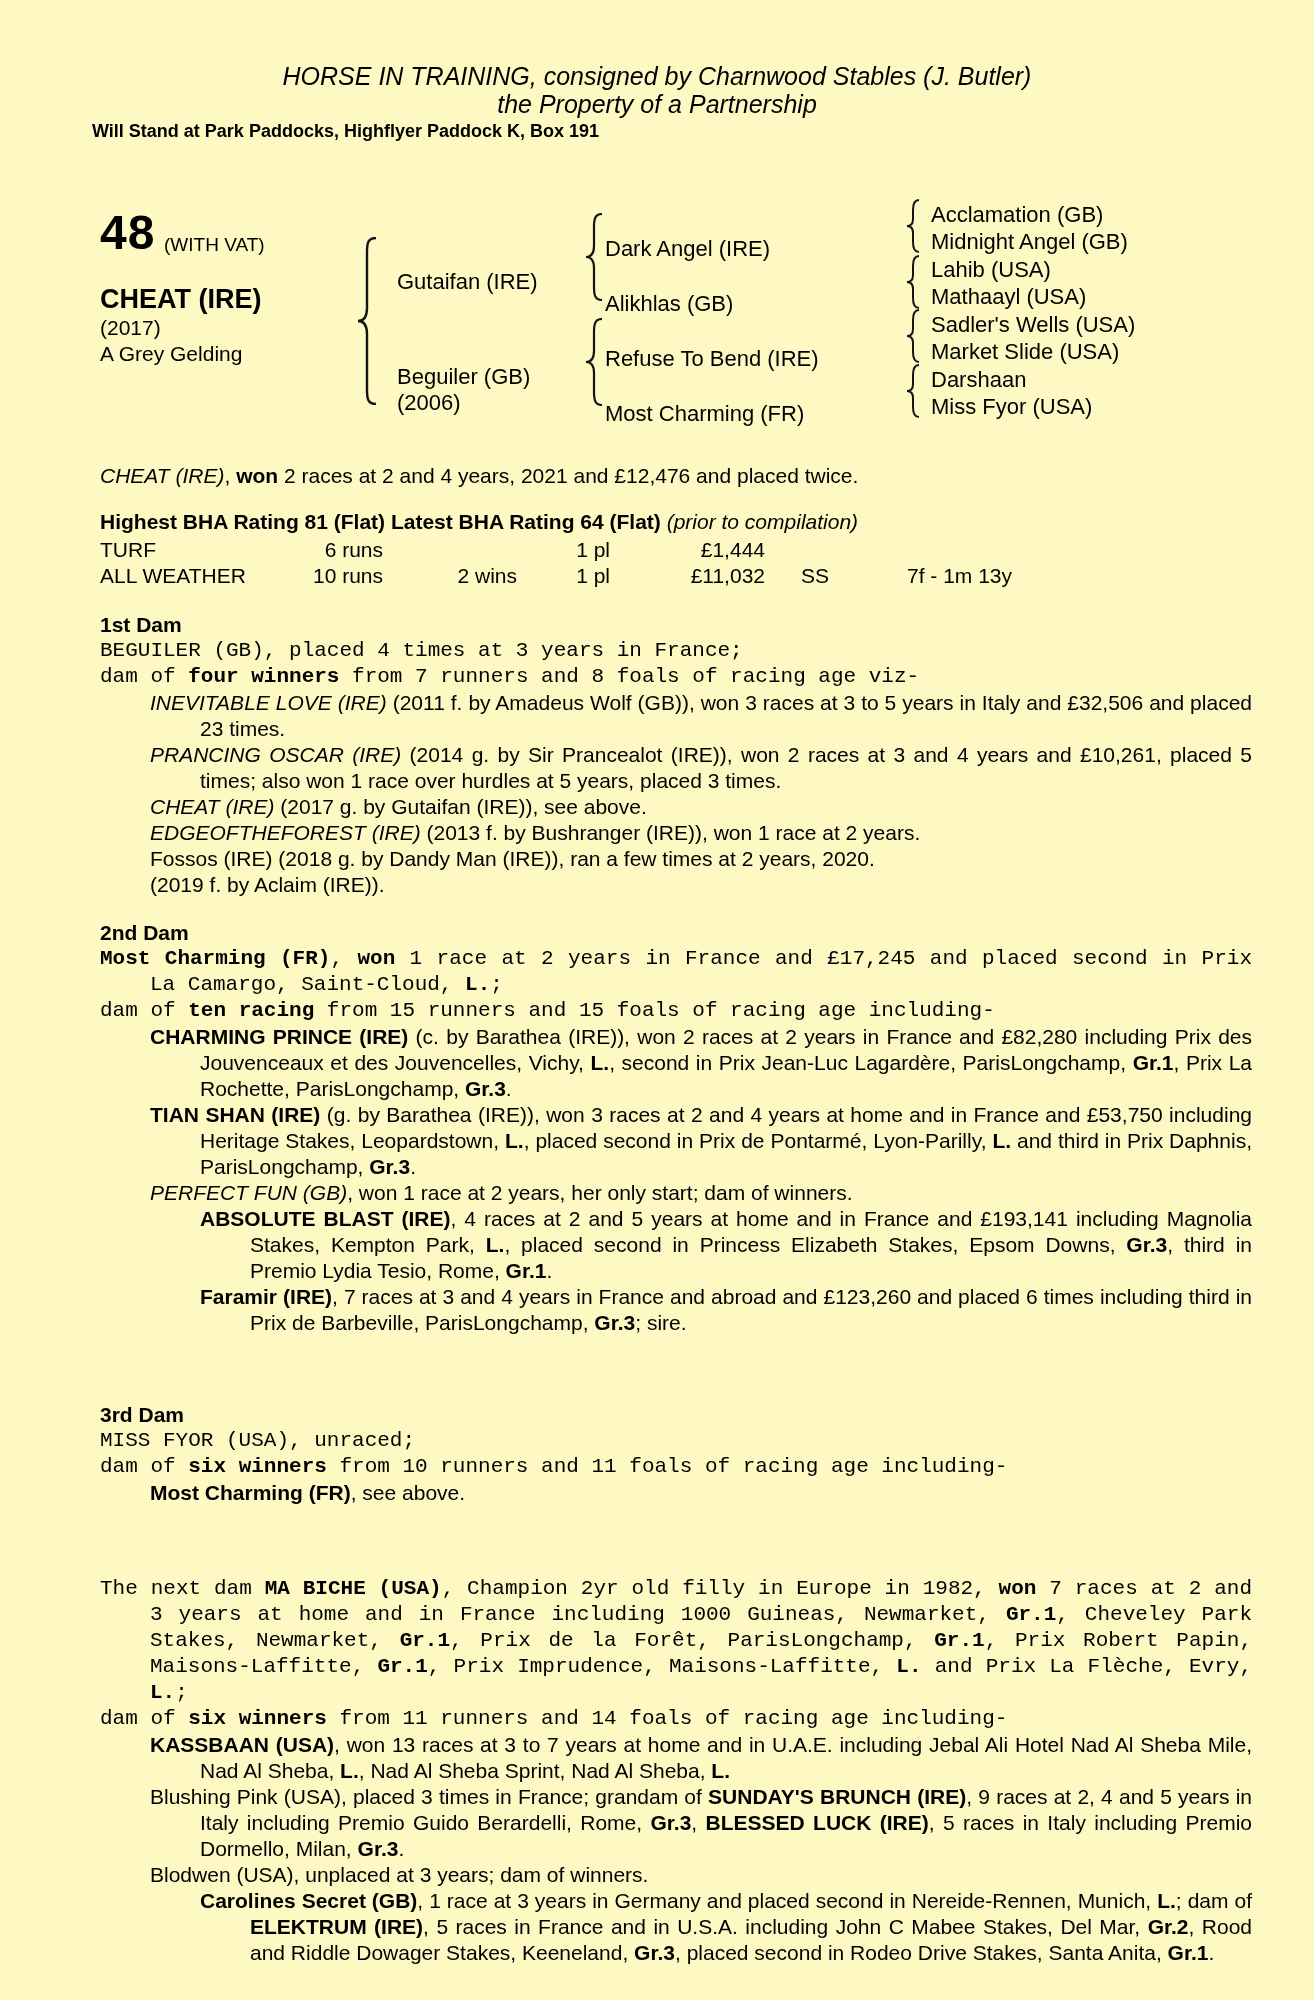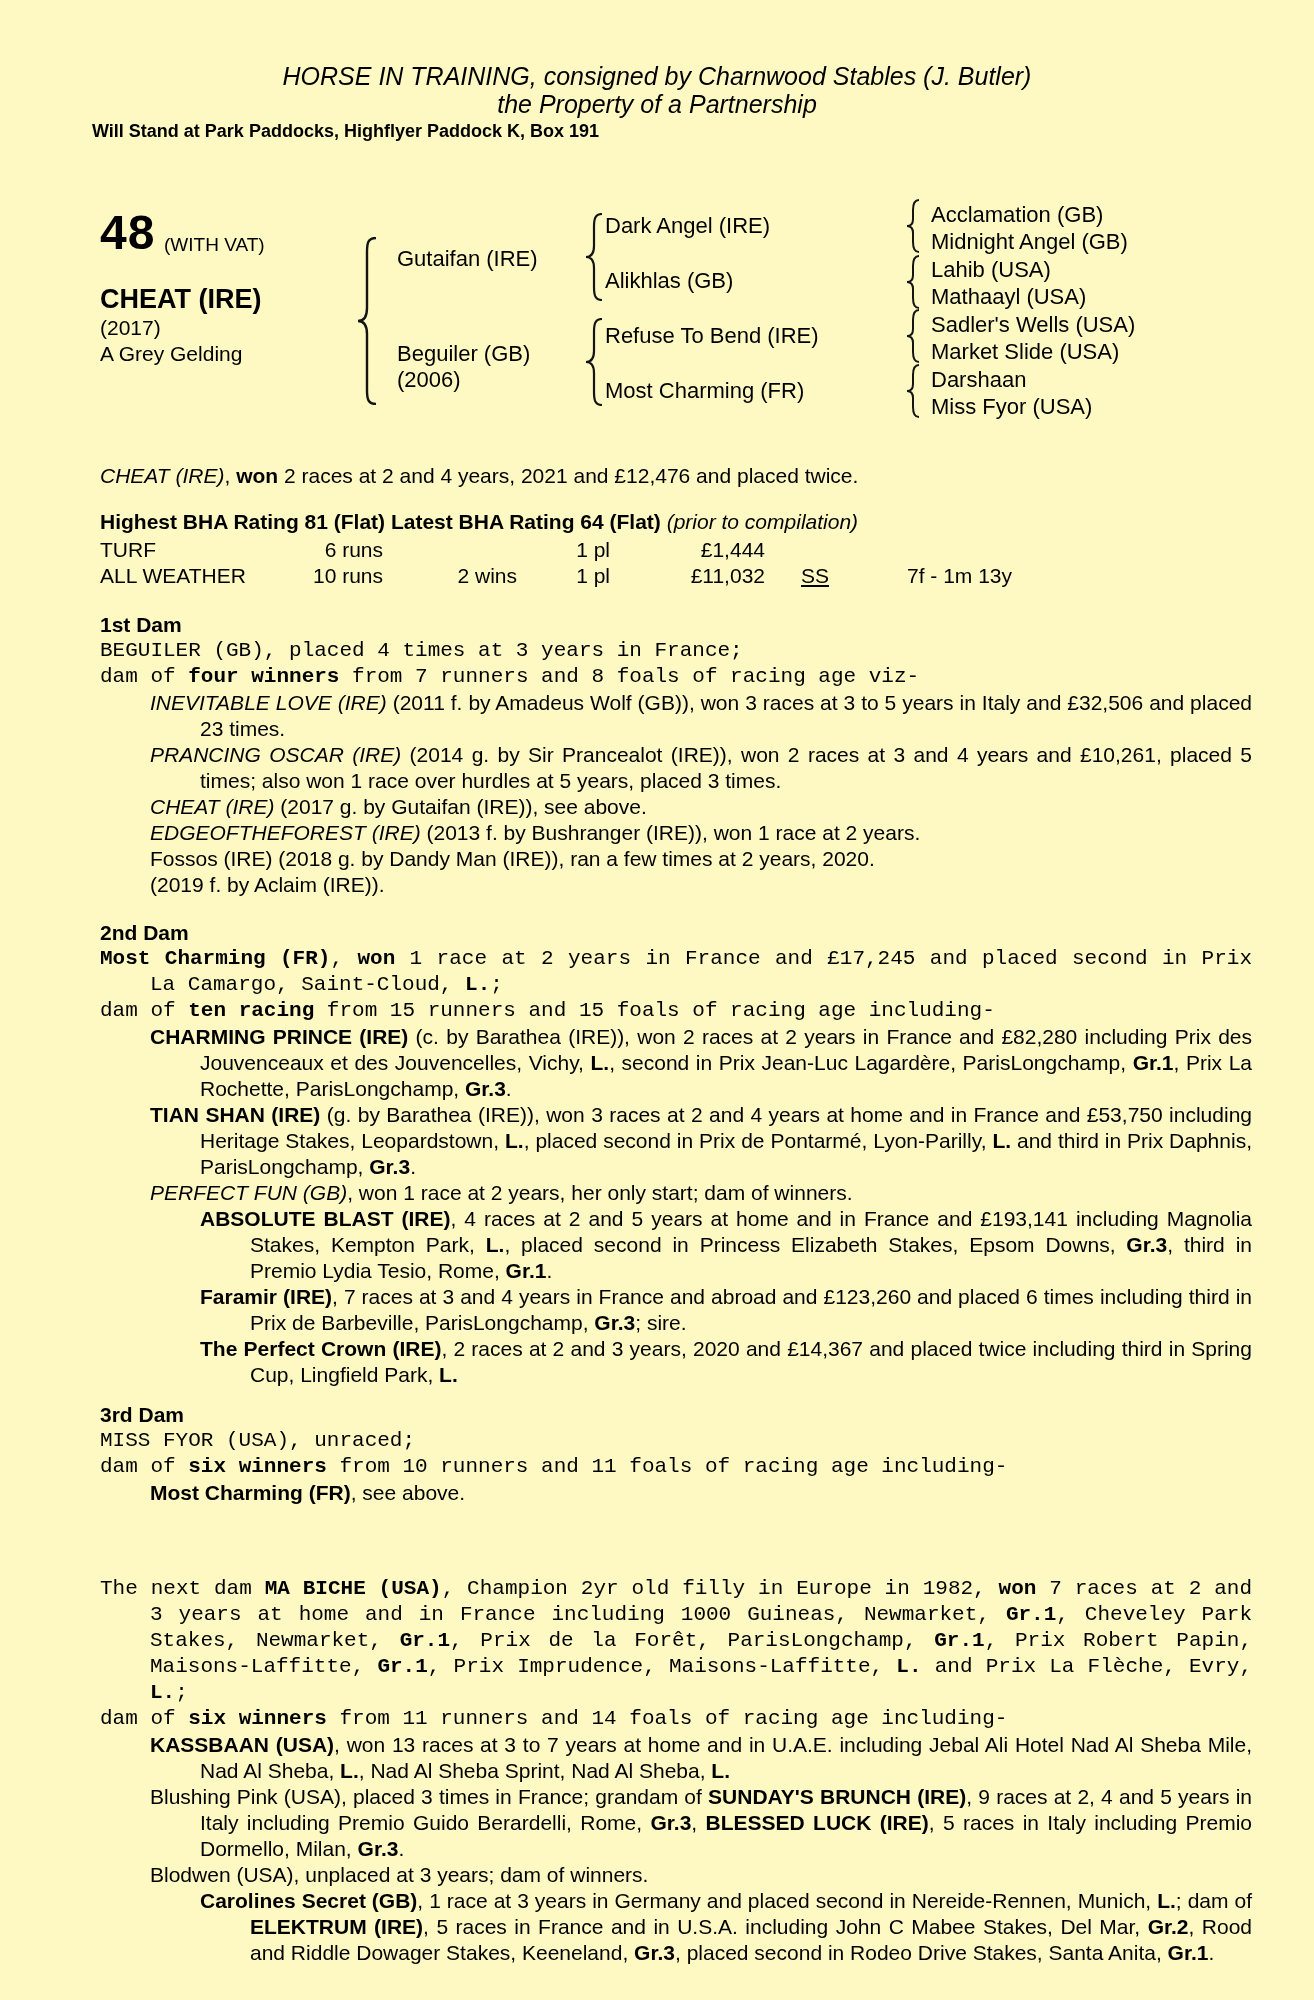--- a/index.html
+++ b/index.html
@@ -20,35 +20,35 @@
   #header-line3{position:absolute; top:118px; left:92px; font-weight:bold; font-size:18px; line-height:26px;}
   
   #lot-col{position:absolute; left:100px; top:208px; width:260px; height:190px;}
   #lot-number{position:absolute; left:0; top:0; font-size:48px; line-height:50px; font-weight:bold; letter-spacing:1px;}
   #lot-vat{position:absolute; left:64px; top:24px; font-size:19px;}
   #horse-name{position:absolute; left:0; top:76px; font-size:27px; line-height:30px; font-weight:bold;}
   #horse-year{position:absolute; left:0; top:107px;}
   #horse-desc{position:absolute; left:0; top:133px;}
   
   #pedigree{position:absolute; left:355px; top:195px; width:840px; height:240px; font-size:22px;}
-  #pedigree .abs{position:absolute; white-space:nowrap;}
+  #pedigree .abs{position:absolute; white-space:nowrap;margin-top:23px;}
   #brace-main{position:absolute; left:0; top:42px;}
   #brace-sire{position:absolute; left:228px; top:18px;}
   #brace-dam{position:absolute; left:228px; top:123px;}
   .gg-brace{position:absolute; left:550px;}
   .ped-col2{left:42px;}
   .ped-col3{left:250px;}
   .gg-pair{position:absolute; left:576px; line-height:27px;}
   
   #race-record{position:absolute; left:100px; top:463px; width:1152px;}
   #ratings-heading{position:absolute; left:100px; top:509px; width:1152px;}
   #stats{position:absolute; left:100px; top:537px; width:1080px;}
   .stats-row{display:grid; grid-template-columns:180px 103px 134px 93px 155px 142px 1fr; line-height:26px;}
   .c-num{text-align:right;}
-  .c-code{padding-left:36px;text-decoration:underline;}
+  .c-code{padding-left:36px;}
   
   .txt-block{position:absolute; left:100px; width:1152px;}
   #sec1{top:612px;} #sec2{top:920px;} #sec3{top:1402px;} #sec4{top:1576px;}
   .sec-h{font-weight:bold; margin:0;}
   .para{margin:0; text-align:justify;}
   .lv0{padding-left:50px; text-indent:-50px;font-family:Liberation Mono, monospace;}
   .lv1{padding-left:100px; text-indent:-50px;}
   .lv2{padding-left:150px; text-indent:-50px;}
   svg path{fill:none; stroke:#141414;}
 </style>
@@ -161,21 +161,20 @@
   <div id="sec2" class="txt-block">
     <p class="sec-h">2nd Dam</p>
     <div>
         <p class="para lv0"><span class="b">Most Charming (FR)</span><span>, </span><span class="b">won</span><span> 1 race at 2 years in France and £17,245 and placed second in Prix La Camargo, Saint-Cloud, </span><span class="b">L.</span><span>;</span></p>
         <p class="para lv0"><span>dam of </span><span class="b">ten racing</span><span> from 15 runners and 15 foals of racing age including-</span></p>
         <p class="para lv1"><span class="b">CHARMING PRINCE (IRE)</span><span> (c. by Barathea (IRE)), won 2 races at 2 years in France and £82,280 including Prix des Jouvenceaux et des Jouvencelles, Vichy, </span><span class="b">L.</span><span>, second in Prix Jean-Luc Lagardère, ParisLongchamp, </span><span class="b">Gr.1</span><span>, Prix La Rochette, ParisLongchamp, </span><span class="b">Gr.3</span><span>.</span></p>
         <p class="para lv1"><span class="b">TIAN SHAN (IRE)</span><span> (g. by Barathea (IRE)), won 3 races at 2 and 4 years at home and in France and £53,750 including Heritage Stakes, Leopardstown, </span><span class="b">L.</span><span>, placed second in Prix de Pontarmé, Lyon-Parilly, </span><span class="b">L.</span><span> and third in Prix Daphnis, ParisLongchamp, </span><span class="b">Gr.3</span><span>.</span></p>
         <p class="para lv1"><span class="i">PERFECT FUN (GB)</span><span>, won 1 race at 2 years, her only start; dam of winners.</span></p>
         <p class="para lv2"><span class="b">ABSOLUTE BLAST (IRE)</span><span>, 4 races at 2 and 5 years at home and in France and £193,141 including Magnolia Stakes, Kempton Park, </span><span class="b">L.</span><span>, placed second in Princess Elizabeth Stakes, Epsom Downs, </span><span class="b">Gr.3</span><span>, third in Premio Lydia Tesio, Rome, </span><span class="b">Gr.1</span><span>.</span></p>
         <p class="para lv2"><span class="b">Faramir (IRE)</span><span>, 7 races at 3 and 4 years in France and abroad and £123,260 and placed 6 times including third in Prix de Barbeville, ParisLongchamp, </span><span class="b">Gr.3</span><span>; sire.</span></p>
-        <p class="para lv2"><span class="b">The Perfect Crown (IRE)</span><span>, 2 races at 2 and 3 years, 2020 and £14,367 and placed twice including third in Spring Cup, Lingfield Park, </span><span class="b">L.</span></p>
       </div>
   </div>
 
   <div id="sec3" class="txt-block">
     <p class="sec-h">3rd Dam</p>
     <div>
         <p class="para lv0"><span>MISS FYOR (USA), unraced;</span></p>
         <p class="para lv0"><span>dam of </span><span class="b">six winners</span><span> from 10 runners and 11 foals of racing age including-</span></p>
         <p class="para lv1"><span class="b">Most Charming (FR)</span><span>, see above.</span></p>
       </div>

